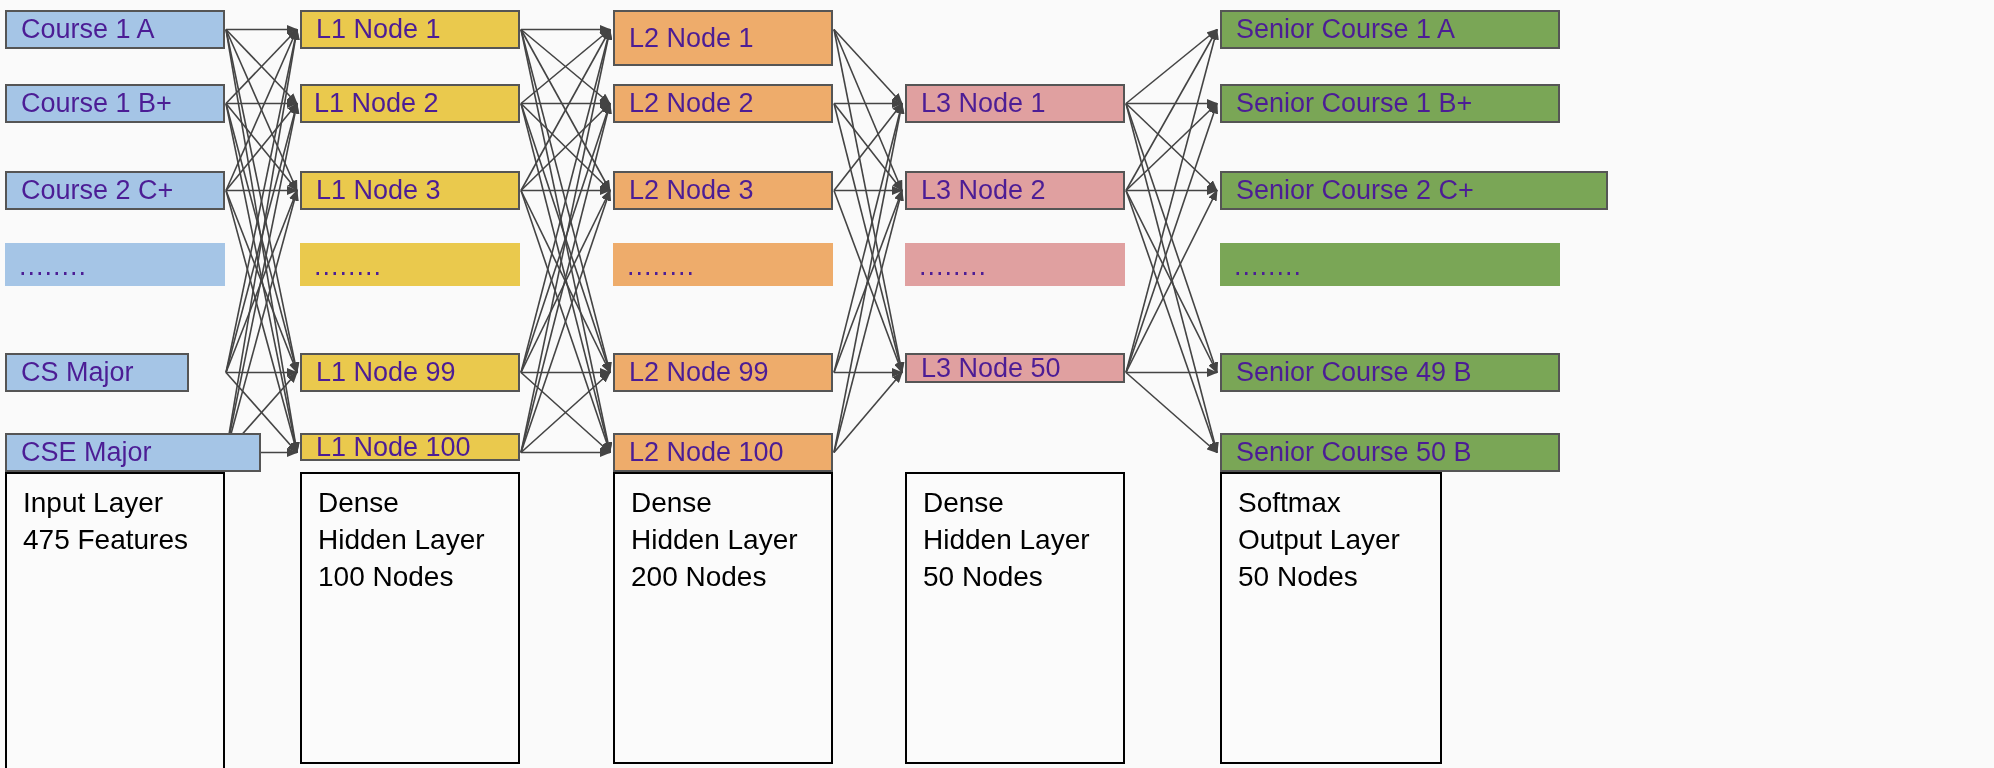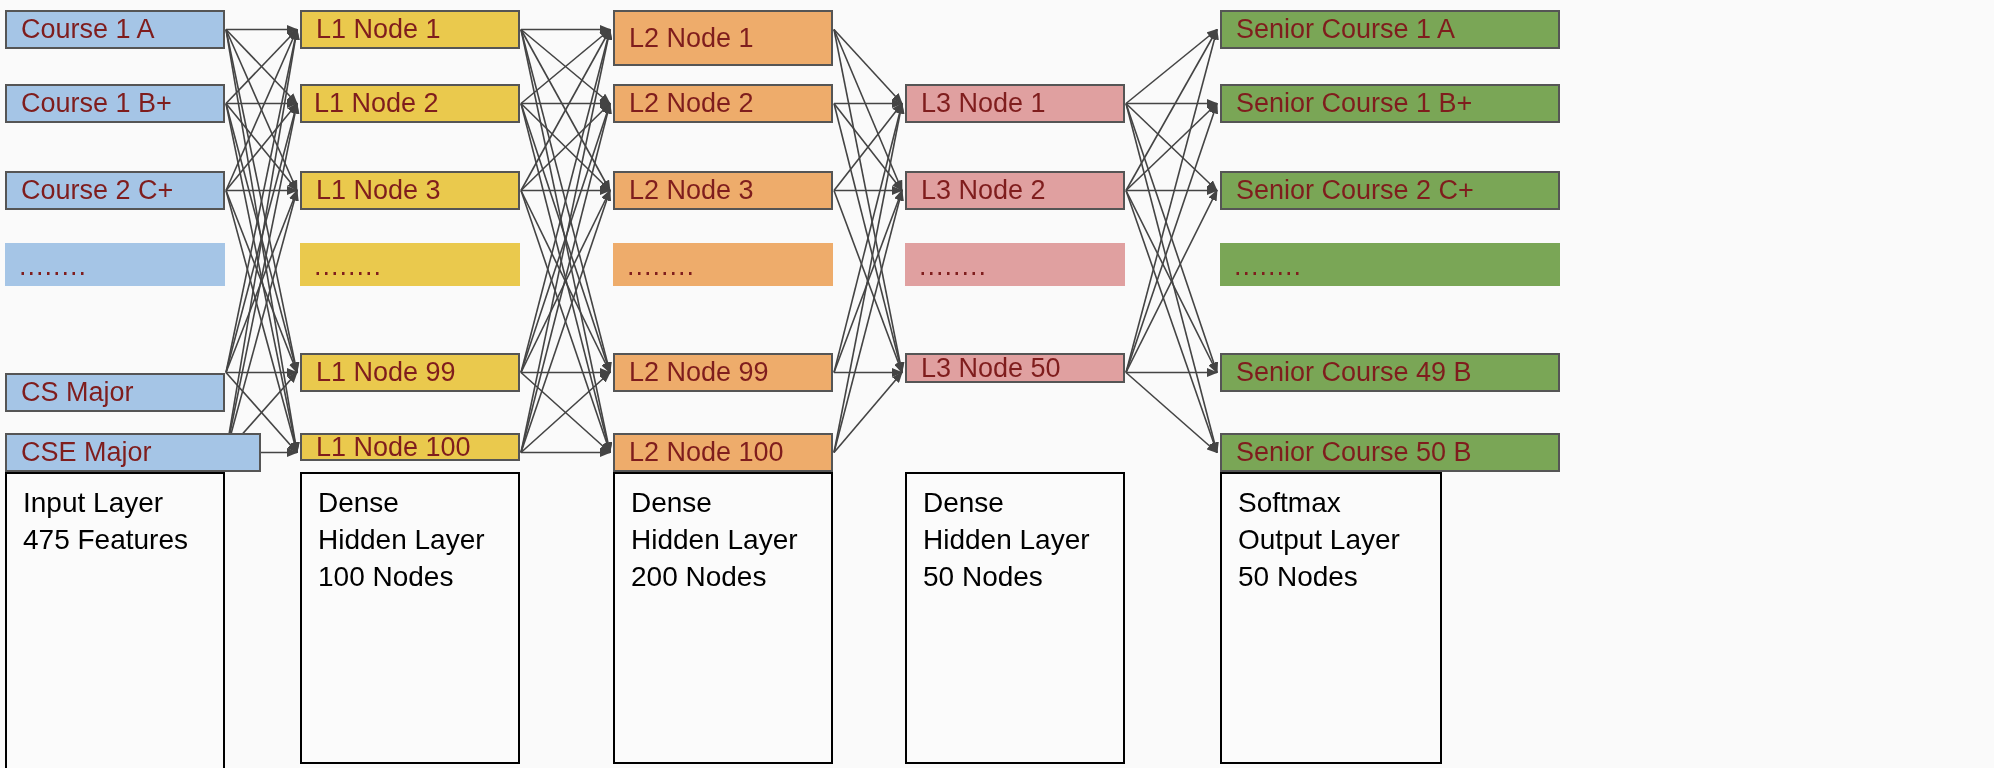--- a/index.html
+++ b/index.html
@@ -2,21 +2,21 @@
 <html><head>
 <meta charset="utf-8">
 <style>
   html,body{margin:0;padding:0;background:#f8f8f8;}
   body{width:1994px;height:768px;overflow:hidden;
        font-family:"Liberation Sans","DejaVu Sans",sans-serif;}
   #diagram{position:relative;width:1994px;height:768px;background:#fafafa;}
   #edges{position:absolute;left:0;top:0;width:1994px;height:768px;}
   .node{position:absolute;box-sizing:border-box;border:2px solid #555555;
         display:flex;align-items:center;padding-left:14px;
-        font-size:27px;color:#7f1d1d;line-height:1;white-space:nowrap;
+        font-size:27px;color:#4c1d95;line-height:1;white-space:nowrap;
         letter-spacing:0px;z-index:5;text-align:right;}
   .node.dots{border:none;align-items:flex-end;padding-bottom:6px;
              font-size:27px;letter-spacing:1px;}
   .desc{position:absolute;box-sizing:border-box;border:2px solid #000000;
         background:#fbfbfb;z-index:6;padding:10px 0 0 16px;
         font-size:28px;line-height:1.33;color:#000;white-space:pre;}
   .c-in{background:#a5c5e6;}
   .c-l1{background:#eac94d;}
   .c-l2{background:#eeac6b;}
   .c-l3{background:#e0a0a0;}
@@ -112,21 +112,21 @@
         <line x1="1126" y1="372.5" x2="1217" y2="103.5" marker-end="url(#ah)"></line>
         <line x1="1126" y1="372.5" x2="1217" y2="190.5" marker-end="url(#ah)"></line>
         <line x1="1126" y1="372.5" x2="1217" y2="372.5" marker-end="url(#ah)"></line>
         <line x1="1126" y1="372.5" x2="1217" y2="452.5" marker-end="url(#ah)"></line>
       </g>
   </svg>
 <div class="node c-in" style="left: 5px; top: 10px; width: 220px; height: 39px; background: rgb(165, 197, 230);">Course 1 A</div>
     <div class="node c-in" style="left: 5px; top: 84px; width: 220px; height: 39px; background: rgb(165, 197, 230);">Course 1 B+</div>
     <div class="node c-in" style="left: 5px; top: 171px; width: 220px; height: 39px; background: rgb(165, 197, 230);">Course 2 C+</div>
     <div class="node c-in dots" style="left: 5px; top: 243px; width: 220px; height: 43px; background: rgb(165, 197, 230);">........</div>
-    <div class="node c-in" style="left: 5px; top: 373px; width: 220px; height: 39px; background: rgb(165, 197, 230);">CS Major</div>
+    <div class="node c-in" style="left: 5px; top: 353px; width: 184px; height: 39px; background: rgb(165, 197, 230);">CS Major</div>
     <div class="node c-in" style="left: 5px; top: 433px; width: 256px; height: 39px; background: rgb(165, 197, 230);">CSE Major</div>
     <div class="desc" style="left: 5px; top: 472px; width: 220px; height: 376px;">Input Layer
 475 Features</div>
     <div class="node c-l1" style="left: 300px; top: 10px; width: 220px; height: 39px; background: rgb(234, 201, 77);">L1 Node 1</div>
     <div class="node c-l1" style="left: 300px; top: 84px; width: 220px; height: 39px; background: rgb(234, 201, 77); padding-left: 12px;">L1 Node 2</div>
     <div class="node c-l1" style="left: 300px; top: 171px; width: 220px; height: 39px; background: rgb(234, 201, 77);">L1 Node 3</div>
     <div class="node c-l1 dots" style="left: 300px; top: 243px; width: 220px; height: 43px; background: rgb(234, 201, 77);">........</div>
     <div class="node c-l1" style="left: 300px; top: 353px; width: 220px; height: 39px; background: rgb(234, 201, 77);">L1 Node 99</div>
     <div class="node c-l1" style="left: 300px; top: 433px; width: 220px; height: 28px; background: rgb(234, 201, 77);">L1 Node 100</div>
     <div class="desc" style="left: 300px; top: 472px; width: 220px; height: 292px;">Dense
@@ -143,20 +143,20 @@
 200 Nodes</div>
     <div class="node c-l3" style="left: 905px; top: 84px; width: 220px; height: 39px; background: rgb(224, 160, 160);">L3 Node 1</div>
     <div class="node c-l3" style="left: 905px; top: 171px; width: 220px; height: 39px; background: rgb(224, 160, 160);">L3 Node 2</div>
     <div class="node c-l3 dots" style="left: 905px; top: 243px; width: 220px; height: 43px; background: rgb(224, 160, 160);">........</div>
     <div class="node c-l3" style="left: 905px; top: 353px; width: 220px; height: 30px; background: rgb(224, 160, 160);">L3 Node 50</div>
     <div class="desc" style="left: 905px; top: 472px; width: 220px; height: 292px;">Dense
 Hidden Layer
 50 Nodes</div>
     <div class="node c-out" style="left: 1220px; top: 10px; width: 340px; height: 39px; background: rgb(122, 166, 86);">Senior Course 1 A</div>
     <div class="node c-out" style="left: 1220px; top: 84px; width: 340px; height: 39px; background: rgb(122, 166, 86);">Senior Course 1 B+</div>
-    <div class="node c-out" style="left: 1220px; top: 171px; width: 340px; height: 39px; background: rgb(122, 166, 86);">Senior Course 2 C+</div>
+    <div class="node c-out" style="left: 1220px; top: 171px; width: 388px; height: 39px; background: rgb(122, 166, 86);">Senior Course 2 C+</div>
     <div class="node c-out dots" style="left: 1220px; top: 243px; width: 340px; height: 43px; background: rgb(122, 166, 86);">........</div>
     <div class="node c-out" style="left: 1220px; top: 353px; width: 340px; height: 39px; background: rgb(122, 166, 86);">Senior Course 49 B</div>
     <div class="node c-out" style="left: 1220px; top: 433px; width: 340px; height: 39px; background: rgb(122, 166, 86);">Senior Course 50 B</div>
     <div class="desc" style="left: 1220px; top: 472px; width: 222px; height: 292px;">Softmax
 Output Layer
 50 Nodes</div>
   </div>
 
 </body></html>

